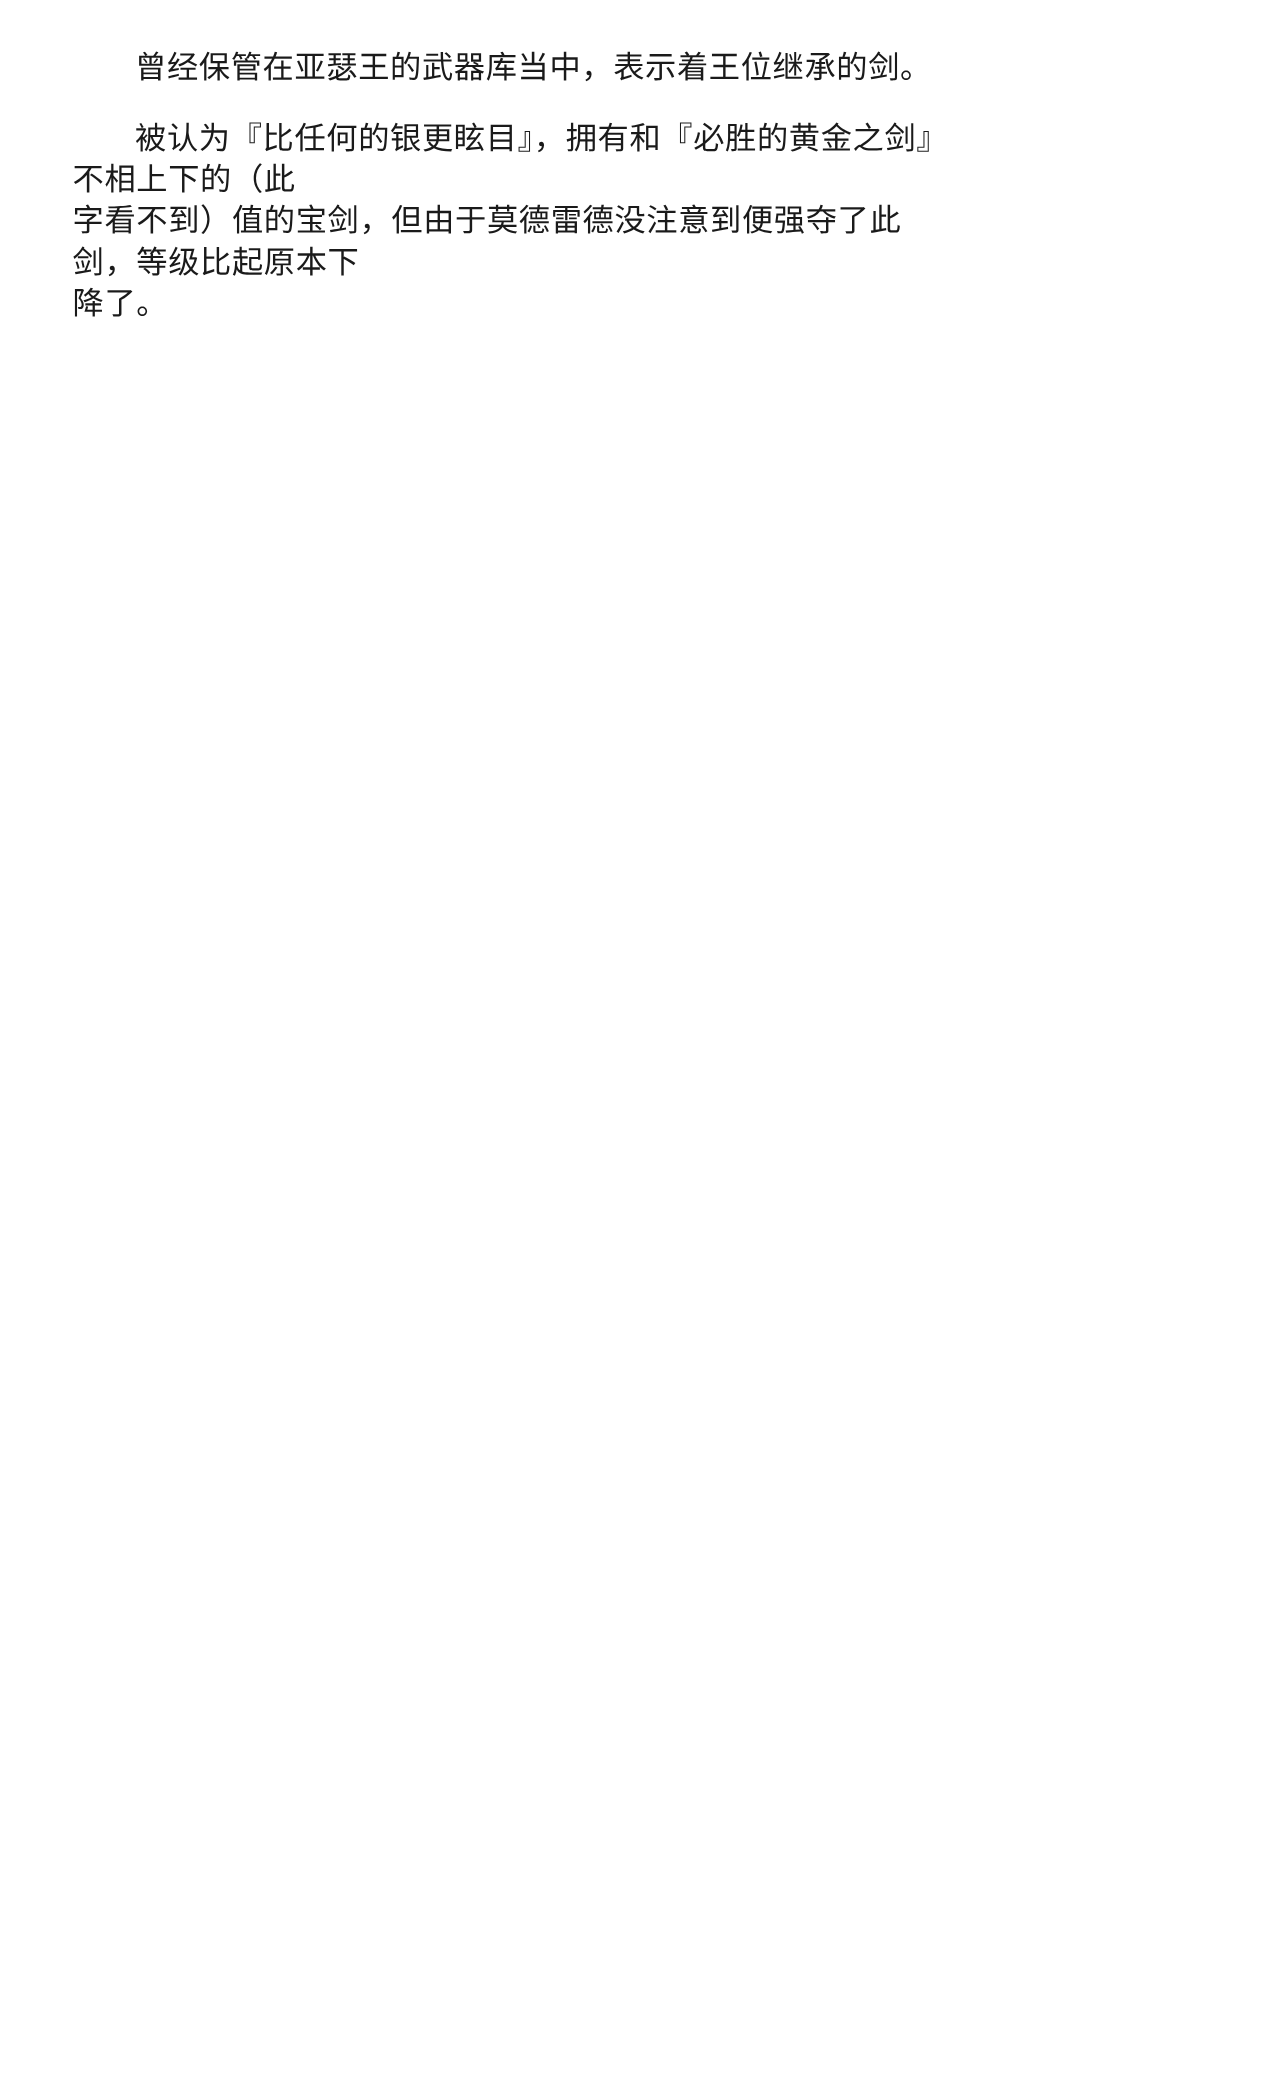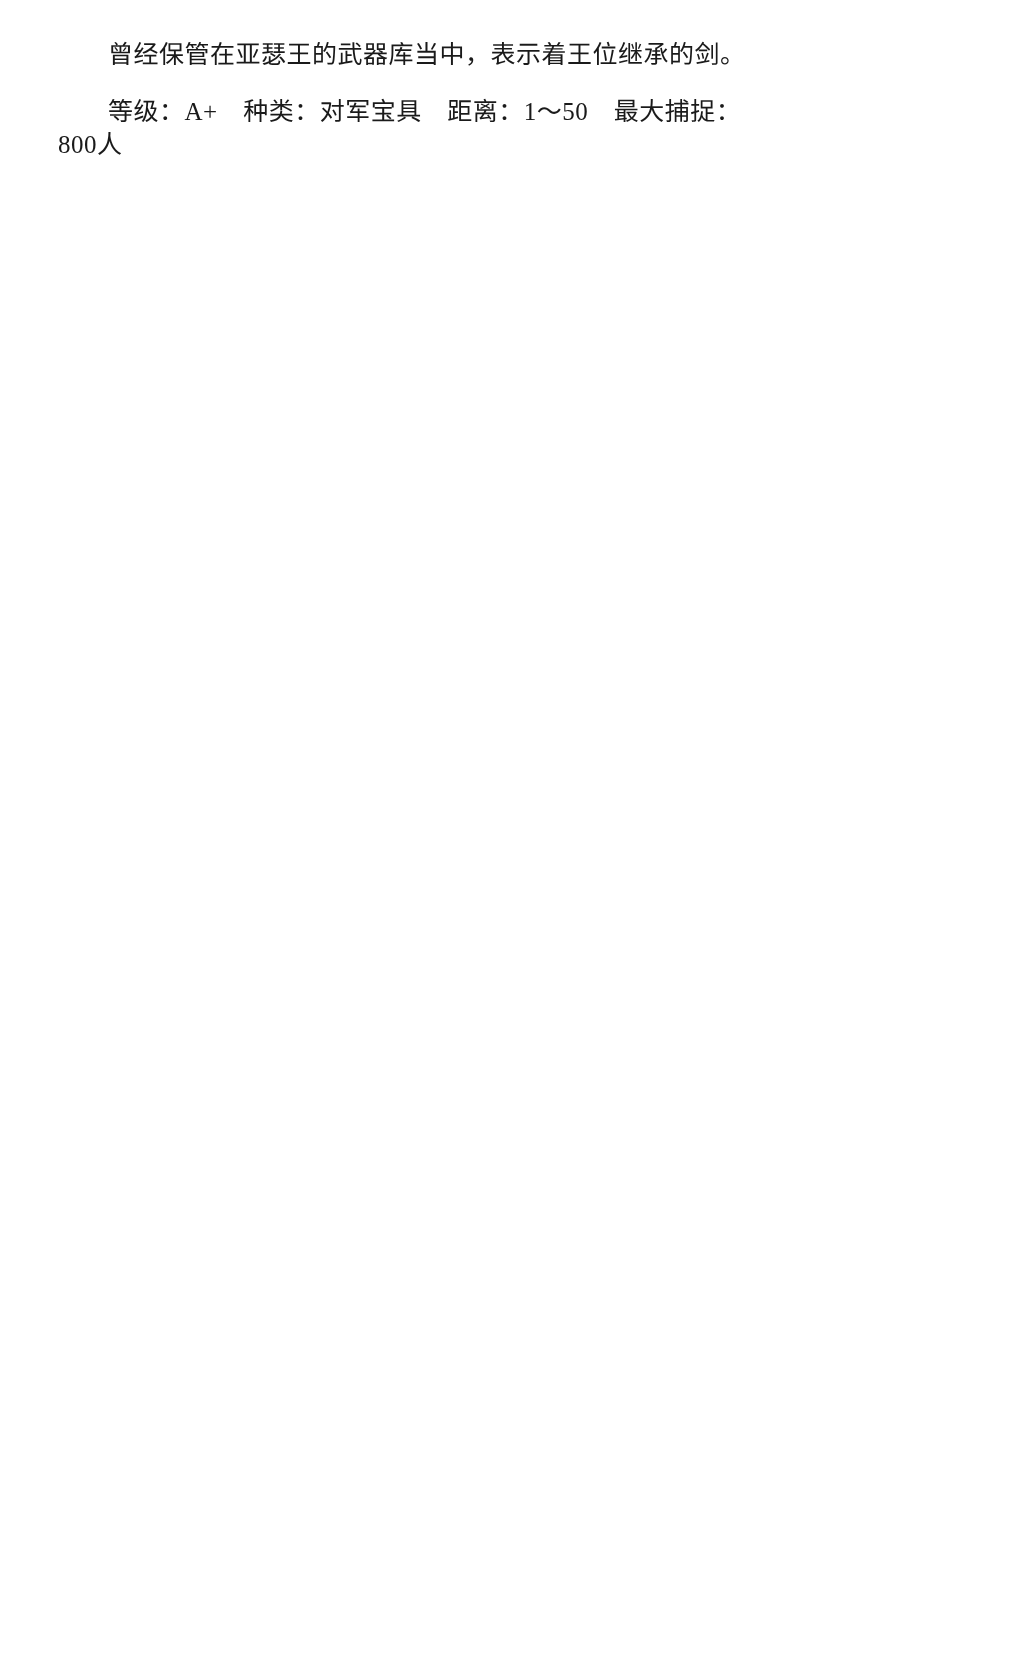--- a/index.html
+++ b/index.html
@@ -26,18 +26,20 @@
     white-space: pre-line; 
     letter-spacing: 0.5px;
   }
 </style>
 </head>
 <body>
 
 <div class="page">
   <p class="para">曾经保管在亚瑟王的武器库当中，表示着王位继承的剑。</p>
 
+  <p class="para">被认为『比任何的银更眩目』，拥有和『必胜的黄金之剑』不相上下的（此
+字看不到）值的宝剑，但由于莫德雷德没注意到便强夺了此剑，等级比起原本下
+降了。</p>
 
 
-  <p class="para">等级：A+　种类：对军宝具　距离：1～50　最大捕捉：800人</p>
 
 
 </div>
 
 </body></html>

